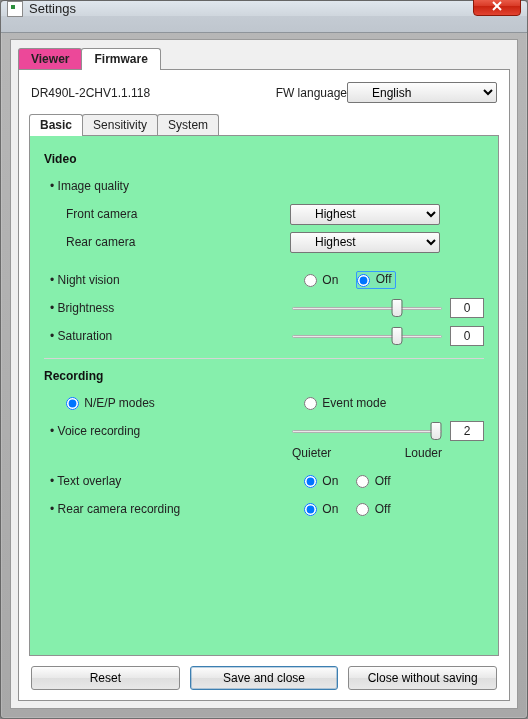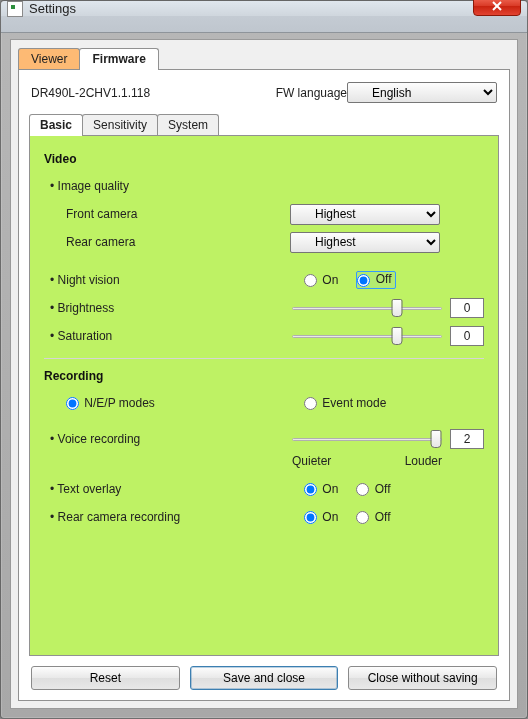--- a/index.html
+++ b/index.html
@@ -63,25 +63,26 @@
     padding:7px;
     display:flex; flex-direction:column;
   }
 
   
   .tabs1 { display:flex; align-items:flex-end; height:22px; position:relative; }
   .tab1 {
     padding:3px 12px;
     border:1px solid #919191;
     border-bottom:none;
-    background:#fdba74;
+    background:#ec4899;
     font-size:12px;
     border-radius:3px 3px 0 0;
     cursor:pointer;
     margin-right:-1px;
+    font-weight:bold;
   }
   .tab1.active {
     background:#fff;
     position:relative; z-index:2;
     padding-bottom:4px; margin-bottom:-1px;
     font-weight:600;
   }
   .panel1 {
     flex:1;
     border:1px solid #919191;
@@ -105,21 +106,21 @@
   }
   .tab2.active {
     background:#fff;
     position:relative; z-index:2;
     padding-bottom:4px; margin-bottom:-1px;
     font-weight:600;
   }
   .panel2 {
     flex:1;
     border:1px solid #919191;
-    background:#bef264;
+    background:#86efac;
     padding:12px 14px;
     overflow:auto;
   }
 
   .section-h { font-weight:700; color:#111; margin:4px 0 6px 0; }
   .row { display:flex; align-items:center; min-height:28px; }
   .bullet::before { content:"• "; }
   .lbl { width:260px; padding-left:6px; }
   .lbl2 { width:246px; padding-left:22px; }
   .ctrlcol { flex:1; display:flex; align-items:center; gap:8px; }
@@ -282,21 +283,21 @@
 
         <div class="row">
           <span class="lbl" style="padding-left:22px;">
             <label><input type="radio" name="mode" checked="" style=""> <span>N/E/P modes</span></label>
           </span>
           <div class="ctrlcol radio-group">
             <label><input type="radio" name="mode" style=""> <span>Event mode</span></label>
           </div>
         </div>
 
-        <div class="row" style="margin-top:8px;">
+        <div class="row" style="margin-top:0;">
           <span class="lbl bullet">Voice recording</span>
           <div class="ctrlcol">
             <div style="flex:1"></div>
             <div class="slider">
               <div class="slider-track"></div>
               <div class="slider-thumb" style="left:96%"></div>
             </div>
             <div class="numbox">2</div>
           </div>
         </div>

